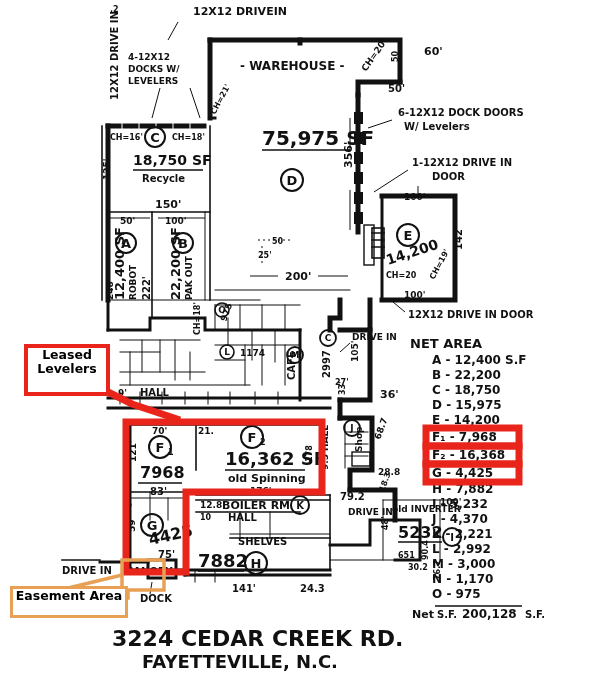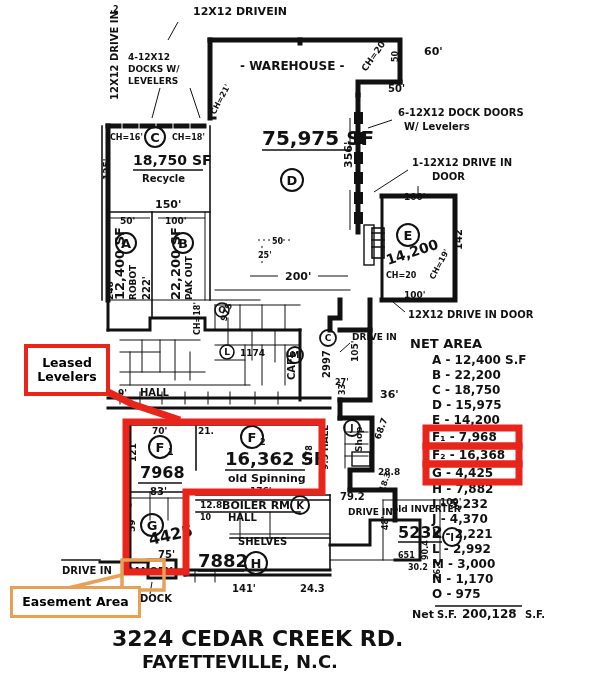--- a/index.html
+++ b/index.html
@@ -1,24 +1,24 @@
 <!DOCTYPE html>
 <html><head>
 <meta charset="utf-8">
 <style>
   html,body{margin:0;padding:0;background:#fff;}
   body{width:606px;height:675px;position:relative;overflow:hidden;
        font-family:"DejaVu Sans",sans-serif;color:#111;}
   #plan{position:absolute;left:0;top:0;width:606px;height:675px;}
   .ann{position:absolute;box-sizing:border-box;background:#fff;
-       display:flex;align-items:center;justify-content:center;
+       display:flex;justify-content:center;
        text-align:center;font-weight:bold;line-height:1.15;}
   #leased-callout{left:24px;top:344px;width:86px;height:52px;
        border:4px solid #e8241b;font-size:12.5px;color:#000;z-index:6;}
-  #easement-callout{left:10px;top:586px;width:131px;height:32px;
+  #easement-callout{left:10px;top:586px;width:118px;height:32px;
        border:3px solid #e8a055;font-size:12.5px;color:#000;z-index:6;}
 </style>
 </head>
 <body>
 
 <svg id="plan" viewBox="0 0 606 675">
   <defs>
     <style>
       .wall{stroke:#111;fill:none;stroke-linecap:square;}
       .w-hvy{stroke-width:5;}

